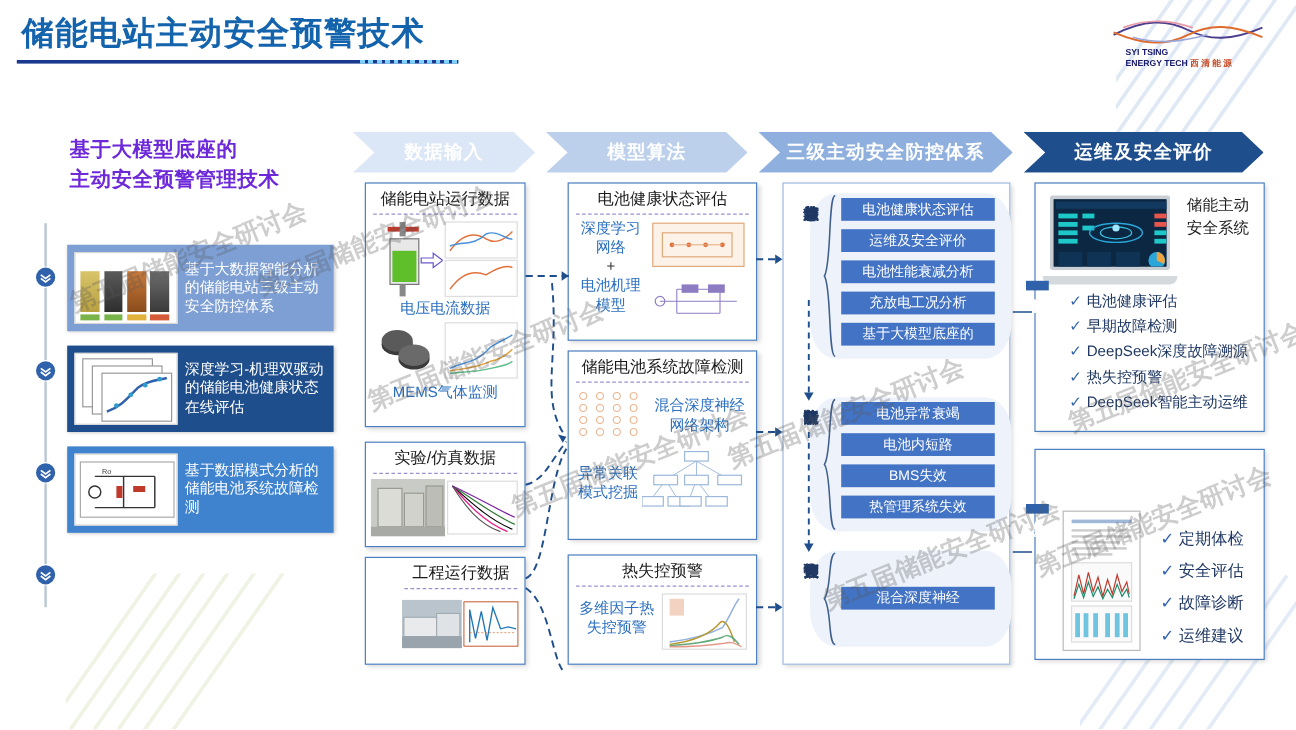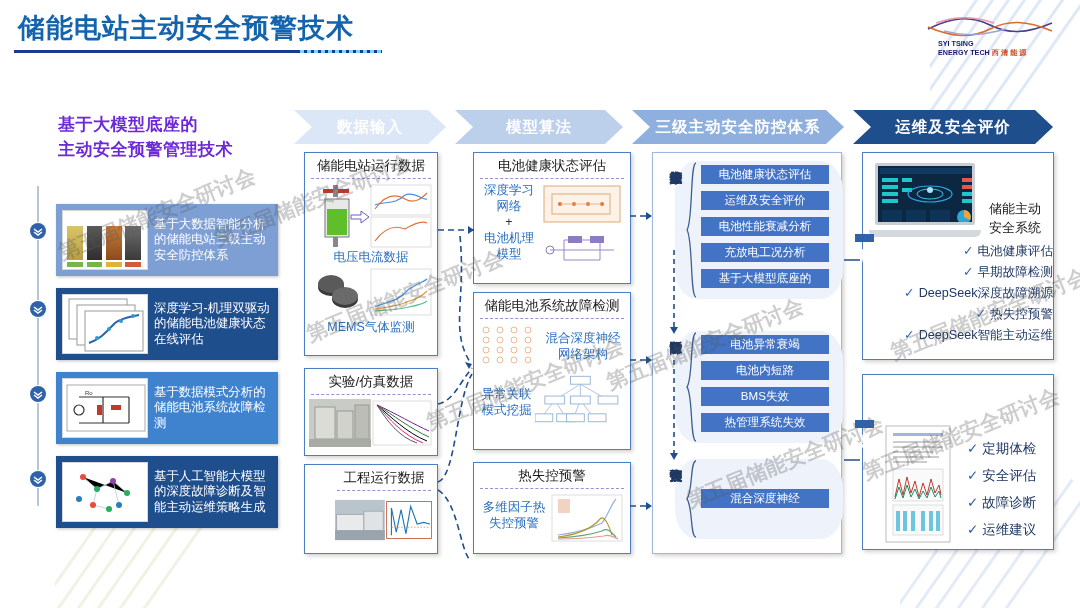--- a/index.html
+++ b/index.html
@@ -234,40 +234,20 @@
         <path d="M16 18 H66 M16 44 H66 M40 18 V44 M66 18 V44" stroke="#333" stroke-width="1.2" fill="none"></path>
         <circle cx="16" cy="31" r="5" fill="none" stroke="#333" stroke-width="1.2"></circle>
         <rect x="34" y="26" width="5" height="10" fill="#c0392b"></rect>
         <rect x="48" y="26" width="10" height="5" fill="#c0392b"></rect>
         <text x="22" y="16" font-size="6" fill="#333">Ro</text>
       </svg>
     </div>
     <div class="ltext">基于数据模式分析的储能电池系统故障检测</div>
   </div>
 
-  <div class="lcard lc-dark" style="top:456px">
-    <div class="thumb tn4">
-      <svg width="86" height="60" viewBox="0 0 86 60">
-        <g stroke="#b9c6d6" stroke-width=".8">
-          <path d="M20 14 L34 26 L50 18 L64 30 M34 26 L30 42 M50 18 L56 42 M30 42 L46 46"></path>
-        </g>
-        <g>
-          <circle cx="20" cy="14" r="3" fill="#e74c3c"></circle>
-            <circle cx="34" cy="26" r="3" fill="#27ae60"></circle>
-          <circle cx="50" cy="18" r="3" fill="#8e44ad"></circle>
-            <circle cx="64" cy="30" r="3" fill="#27ae60"></circle>
-          <circle cx="30" cy="42" r="3" fill="#e74c3c"></circle>
-            <circle cx="56" cy="42" r="3" fill="#2980b9"></circle>
-          <circle cx="46" cy="46" r="3" fill="#27ae60"></circle>
-            <circle cx="16" cy="36" r="3" fill="#2980b9"></circle>
-        </g>
-      </svg>
-    </div>
-    <div class="ltext">基于人工智能大模型的深度故障诊断及智能主动运维策略生成</div>
-  </div>
 
   <div class="chev c1">
     <span>数据输入</span>
   </div>
   <div class="chev c2">
     <span>模型算法</span>
   </div>
   <div class="chev c3">
     <span>三级主动安全防控体系</span>
   </div>
@@ -496,21 +476,21 @@
       <div class="brace">
         <svg width="13" height="80" viewBox="0 0 13 80">
             <path d="M11 2 C5 2 8 32 2 40 C8 48 5 78 11 78" fill="none" stroke="#3f5f8f" stroke-width="1.3"></path>
           </svg>
       </div>
       <div class="chip" style="top:30px">混合深度神经</div>
     </div>
   </div>
 
   <div class="card" id="card-rt">
-    <div style="display:flex;align-items:flex-end;padding:8px 6px 2px;">
+    <div style="display:flex;align-items:flex-start;padding:8px 6px 2px;">
       <div class="laptop">
         <div class="scr">
           <svg width="100" height="62" viewBox="0 0 100 62">
             <rect width="100" height="62" fill="#0b2742"></rect>
             <rect x="2" y="2" width="96" height="6" fill="#123a60"></rect>
             <g fill="#1ec8c8">
                 <rect x="4" y="12" width="16" height="4"></rect>
                 <rect x="4" y="19" width="16" height="4"></rect>
               <rect x="4" y="26" width="16" height="4"></rect>
                 <rect x="4" y="33" width="16" height="4"></rect>
@@ -537,21 +517,21 @@
               <path d="M86 51 L86 44 A7 7 0 0 1 92 54 Z" fill="#f0a33c"></path>
           </svg>
         </div>
         <div class="base"></div>
       </div>
       <div style="margin-left:8px;color:#1a1a1a;font-size:13px;line-height:19px;">
         <div>储能主动</div>
         <div>安全系统</div>
       </div>
     </div>
-    <div style="padding-left:28px;padding-top:2px;text-align:right;">
+    <div style="padding-left:28px;padding-top:2px;">
       <div class="chk"><b>✓</b><span>电池健康评估</span></div>
       <div class="chk"><b>✓</b><span>早期故障检测</span></div>
       <div class="chk"><b>✓</b><span>DeepSeek深度故障溯源</span></div>
       <div class="chk"><b>✓</b><span>热失控预警</span></div>
       <div class="chk"><b>✓</b><span>DeepSeek智能主动运维</span></div>
     </div>
   </div>
   <div class="vtab" style="left: 855px; top: 234px; writing-mode: vertical-rl; text-orientation: upright;">实时在线监测</div>
 
   <div class="card" id="card-pa">

